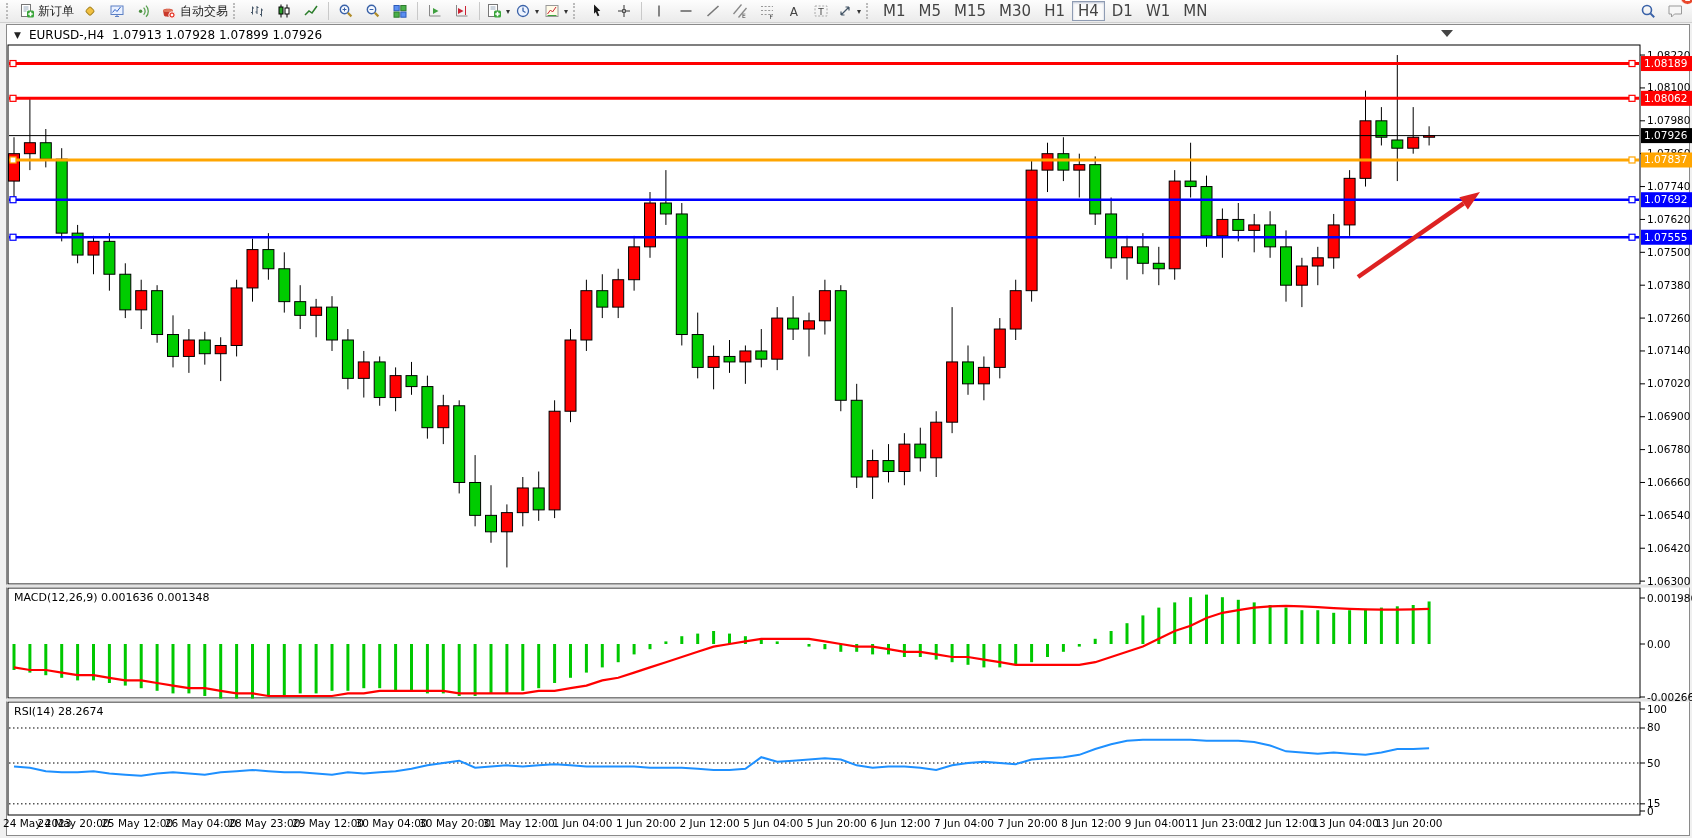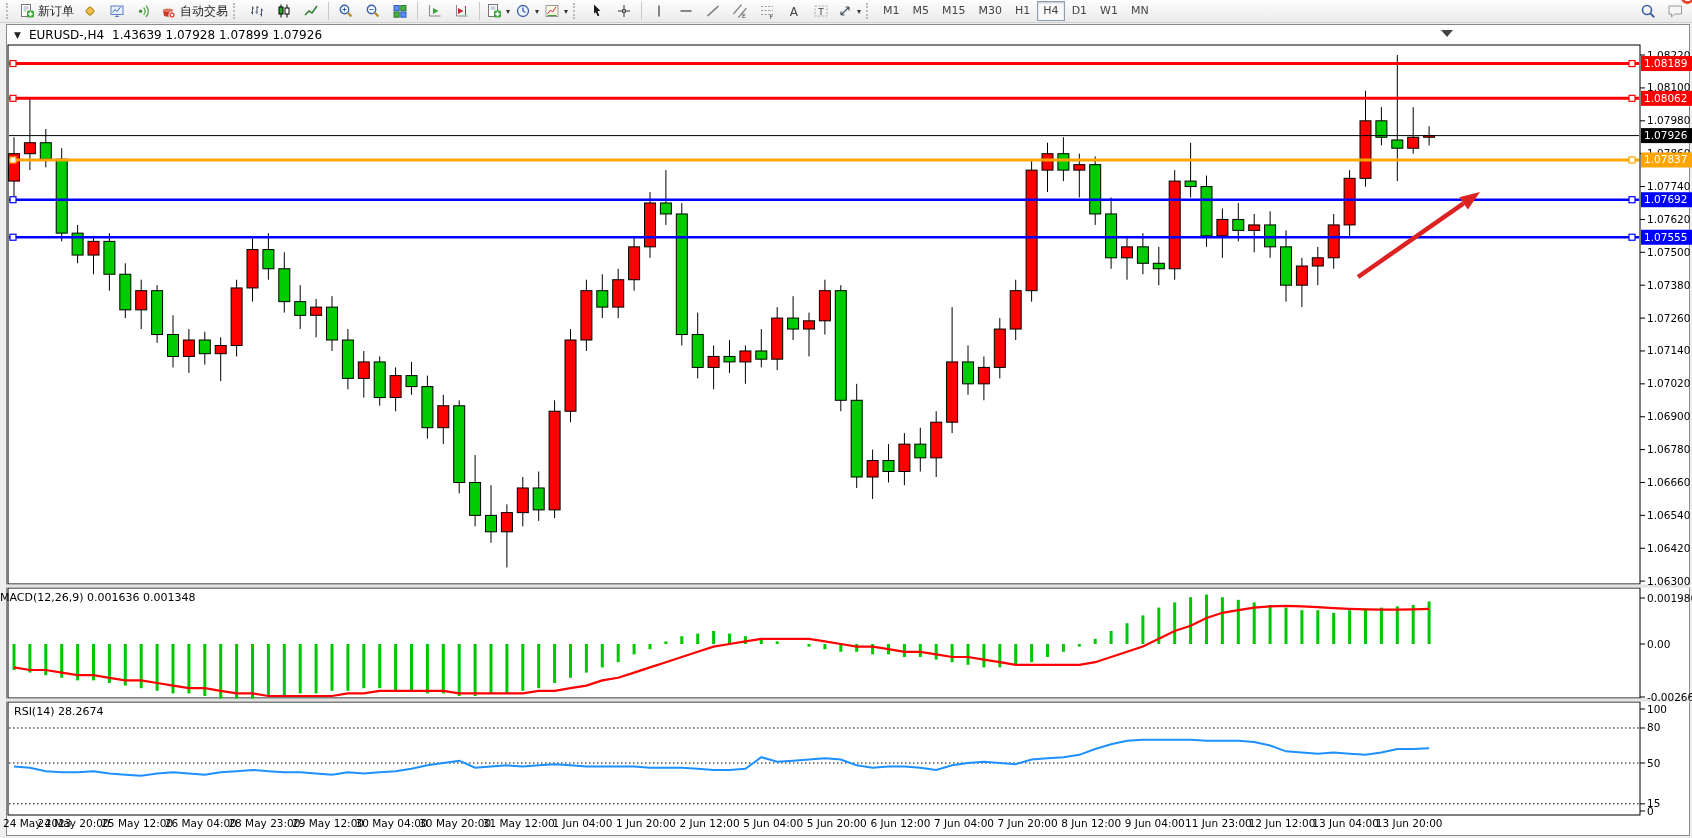--- a/index.html
+++ b/index.html
@@ -3,21 +3,21 @@
 <meta charset="utf-8">
 <style>
   html,body{margin:0;padding:0}
   body{width:1692px;height:838px;background:#f0f0f0;font-family:"DejaVu Sans",sans-serif;overflow:hidden;position:relative}
   .toolbar{position:absolute;top:0;left:0;width:1692px;height:23px;background:linear-gradient(#fdfdfd,#ebebeb);border-bottom:1px solid #cfcfcf;display:flex;align-items:center;padding:0 4px;box-sizing:border-box;gap:1px;z-index:5}
   .tb{height:36px;min-width:22px;display:flex;align-items:center;justify-content:center;gap:3px;padding:0 2px;font-size:12px;color:#222;cursor:default}
   .tb svg{display:block}
   .caret{font-size:8px;color:#333;margin-left:1px}
   .grip{width:4px;height:16px;border-left:2px dotted #bbb;margin:0 4px 0 2px}
   .sep{width:1px;height:18px;background:#c9c9c9;margin:0 3px}
-  .tf{font-size:11px;color:#444;padding:1px 5px;border:1px solid transparent;height:16px;line-height:16px}
+  .tf{font-size:15px;color:#444;padding:1px 5px;border:1px solid transparent;height:16px;line-height:16px}
   .tf.pressed{border:1px solid #8f9cb3;background:#fafafa;box-shadow:inset 0 1px 2px #bbc3d4}
   .spacer{flex:1}
   .chat-wrap{position:relative}
   .badge{position:absolute;top:-3px;right:-7px;background:#e8472b;color:#fff;border-radius:8px;min-width:13px;height:13px;font-size:9px;font-weight:bold;display:flex;align-items:center;justify-content:center;border:1px solid #fff}
   .chart-window{position:absolute;left:6px;top:24px;width:1684px;height:812px;background:#fff;border:1px solid #8a8a8a;box-sizing:border-box;z-index:1}
   #chart-svg{position:absolute;left:0;top:0;z-index:2}
   .title-row{position:absolute;left:14px;top:28px;display:flex;align-items:center;gap:8px;font-size:12px;color:#000;z-index:3}
   .title-row .tri{font-size:9px;color:#222}
   .ind-label{position:absolute;font-size:11px;color:#000;z-index:3;white-space:pre}
   .axis-overlay{position:absolute;z-index:4;background:transparent}
@@ -630,20 +630,20 @@
     <text x="1345.6000000000001" y="827" font-size="10.5" font-family="DejaVu Sans, sans-serif" fill="#000" text-anchor="middle">13 Jun 04:00</text>
     <text x="1409.2" y="827" font-size="10.5" font-family="DejaVu Sans, sans-serif" fill="#000" text-anchor="middle">13 Jun 20:00</text>
     <polygon points="1441,30 1453,30 1447,37" fill="#444"></polygon>
     <line x1="1358" y1="277" x2="1463.590124863664" y2="203.43310972613577" stroke="#dd2222" stroke-width="4.5"></line>
     <polygon points="1480,192 1467.877541010965,209.58681290226178 1459.302708716363,197.27940655000975" fill="#dd2222"></polygon>
   </svg>
 
 <div class="title-row">
   <span class="tri">▼</span>
   <span>EURUSD-,H4</span>
-  <span>1.43639 1.07928 1.07899 1.07926</span>
+  <span>1.07913 1.07928 1.07899 1.07926</span>
 </div>
 
-<div class="ind-label" style="left:0;top:591px">MACD(12,26,9) 0.001636 0.001348</div>
+<div class="ind-label" style="left:14px;top:591px">MACD(12,26,9) 0.001636 0.001348</div>
 <div class="ind-label" style="left:14px;top:705px">RSI(14) 28.2674</div>
 
 <div class="axis-overlay" style="left:1641px;top:45px;width:50px;height:770px"></div>
 <div class="axis-overlay" style="left:8px;top:816px;width:1632px;height:18px"></div>
 
 </body></html>

